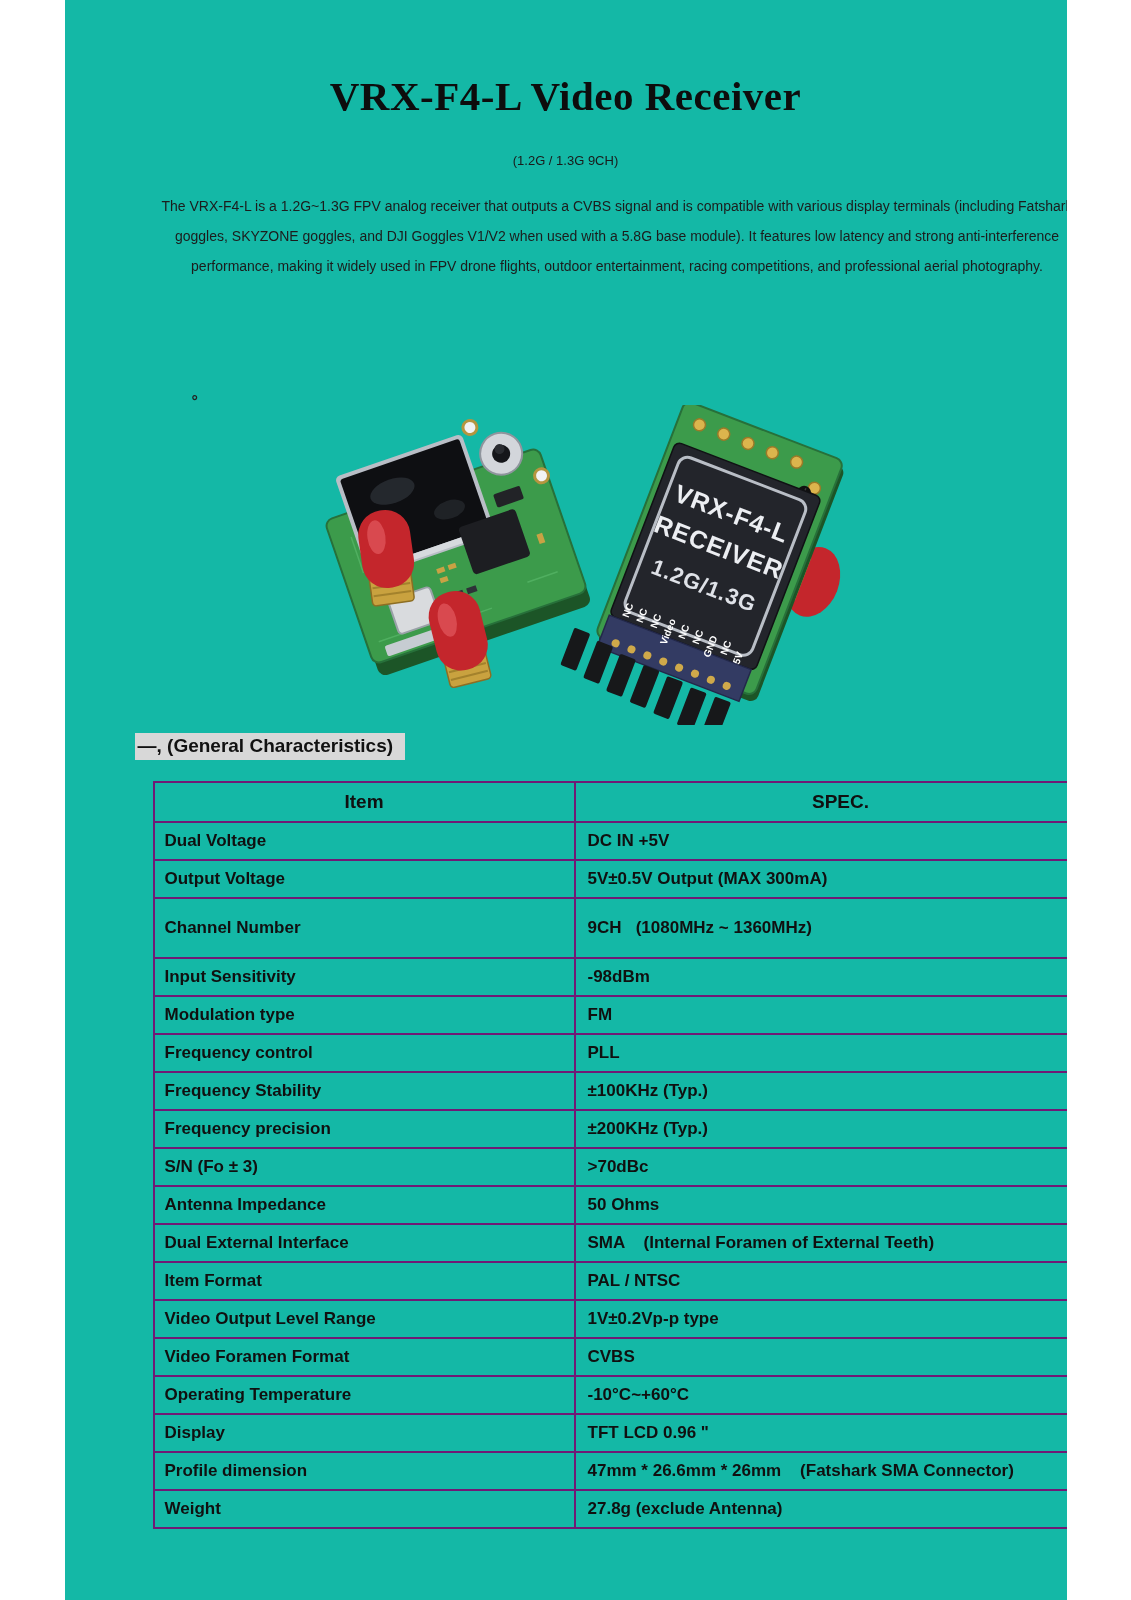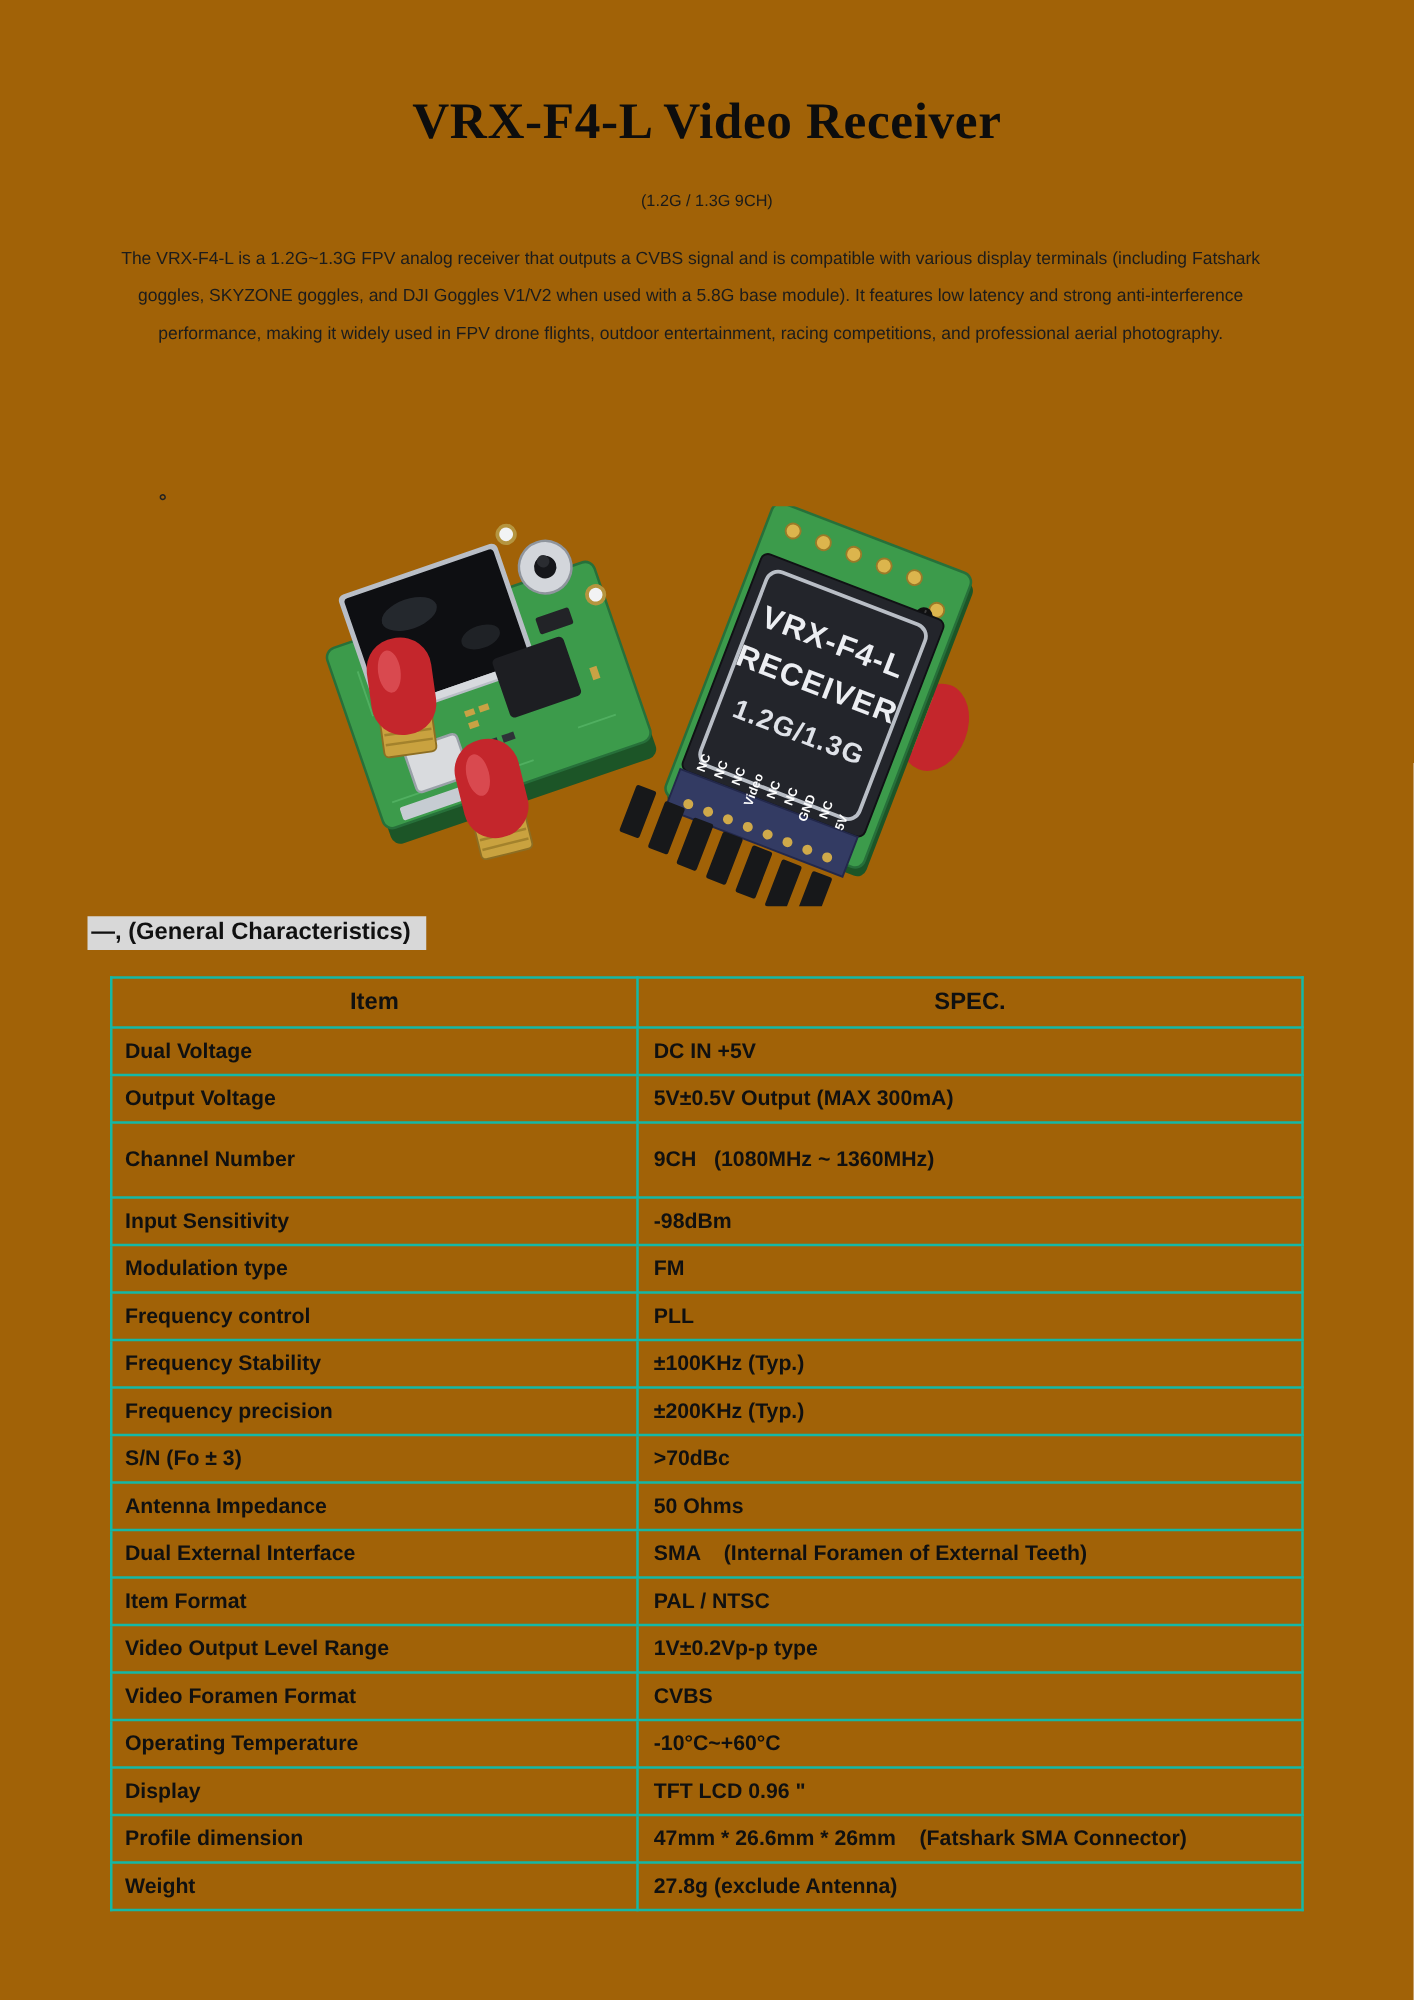--- a/index.html
+++ b/index.html
@@ -1,19 +1,19 @@
 <!DOCTYPE html>
 <html><head>
 <meta charset="utf-8">
 <style>
   * { margin:0; padding:0; box-sizing:border-box; }
   html,body { background:#ffffff; }
   .page {
-    position:relative; width:1131px; height:1600px; margin:0 auto;
-    background:#a16207; overflow:hidden;
+    position:relative; width:1002px; height:1600px; margin:0 auto;
+    background:#14b8a6; overflow:hidden;
     font-family:"Liberation Sans", sans-serif; color:#161616;
   }
   .doc-title {
     position:absolute; top:72px; left:0; width:100%;
     text-align:center; font-family:"Liberation Serif", serif;
     font-weight:bold; font-size:41px; letter-spacing:0.5px; color:#0d0d0d;
   }
   .doc-subtitle {
     position:absolute; top:153px; left:0; width:100%;
     text-align:center; font-size:13px; color:#1a1a1a;
@@ -35,21 +35,21 @@
     font-size:19px; font-weight:bold; color:#111;
     white-space:pre-wrap;
   }
   table.spec-table {
     position:absolute; top:781px; left:88px; width:953px;
     border-collapse:collapse; table-layout:fixed;
   }
   .spec-table col.c-item { width:421px; }
   .spec-table col.c-spec { width:532px; }
   .spec-table th, .spec-table td {
-    border:2px solid #14b8a6; font-weight:bold; color:#101010;
+    border:2px solid #701a75; font-weight:bold; color:#101010;
     vertical-align:middle; white-space:pre-wrap; overflow:hidden;
   }
   .spec-table th { height:40px; font-size:19px; text-align:center; }
   .spec-table td { height:38px; font-size:17px; }
   .spec-table tr.tall td { height:60px; }
   .spec-table td.item-cell { padding-left:10px; }
   .spec-table td.spec-cell { padding-left:12px; }
   svg text { font-family:"Liberation Sans", sans-serif; }
 </style>
 </head>

